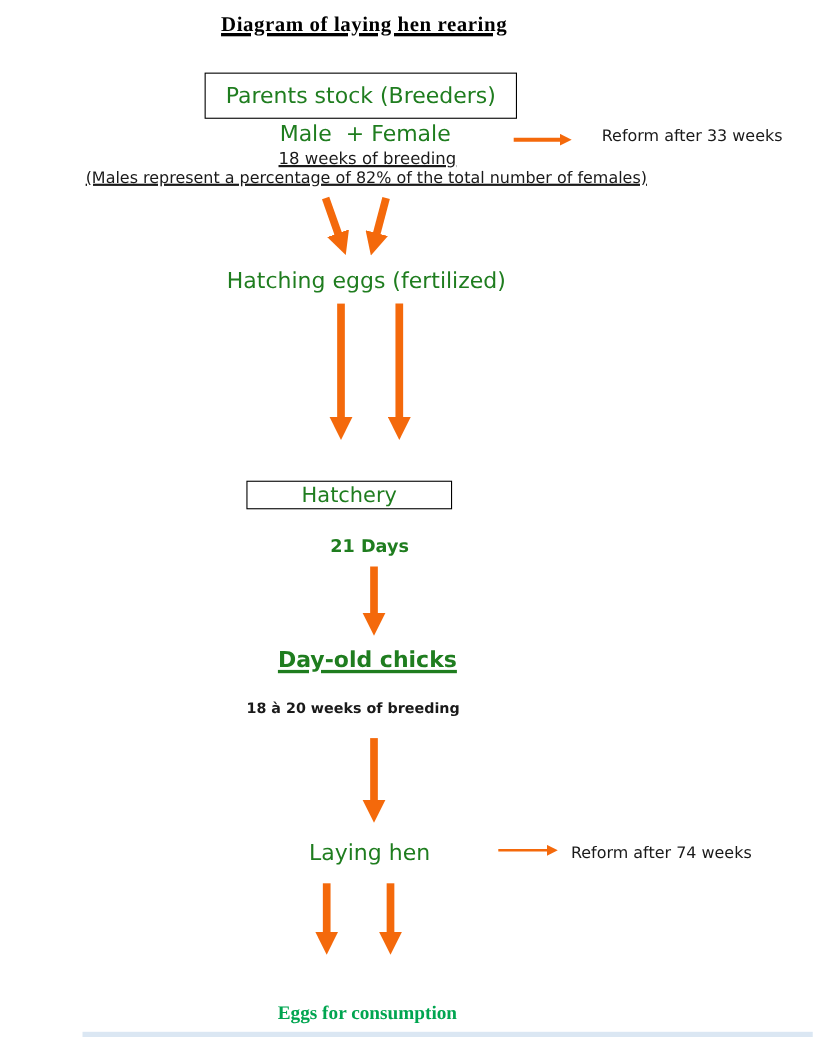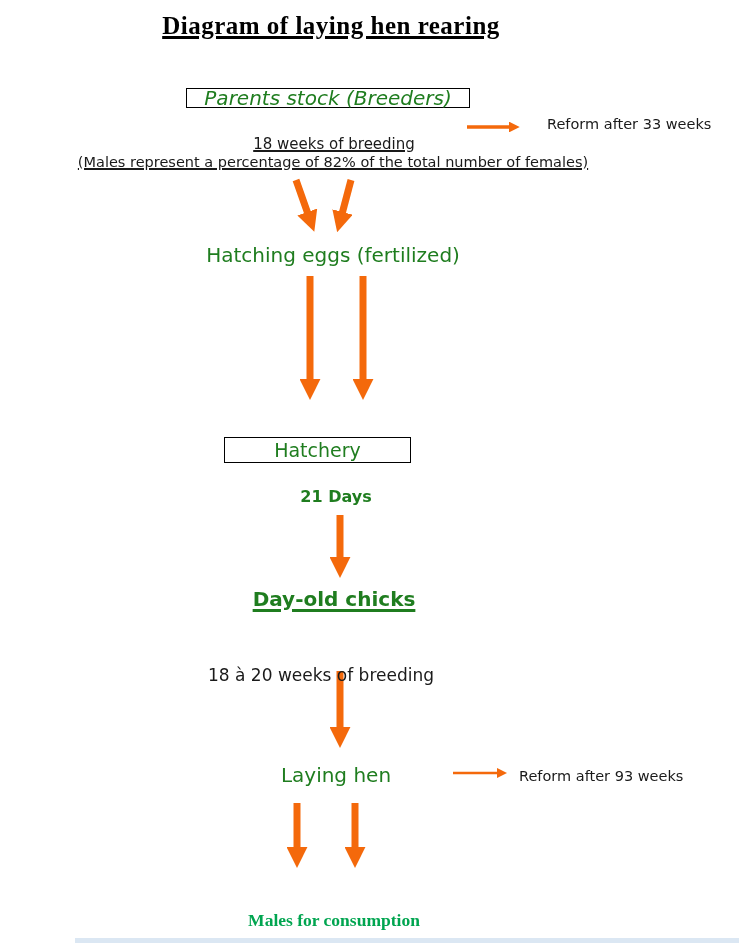--- a/index.html
+++ b/index.html
@@ -17,21 +17,21 @@
     background: #ffffff;
     overflow: hidden;
     font-family: "DejaVu Sans", "Liberation Sans", sans-serif;
   }
   .abs { position: absolute; white-space: nowrap; }
   .centered { transform: translateX(-50%); }
 
   .title {
     font-family: "Liberation Serif", "DejaVu Serif", serif;
     font-weight: bold;
-    font-size: 25px;
+    font-size: 19px;
     color: #000000;
     text-decoration: underline;
     text-decoration-thickness: 2.5px;
     letter-spacing: 0.5px;
   }
 
   .node-box {
     position: absolute;
     border: 1.6px solid #000000;
     display: flex;
@@ -74,23 +74,22 @@
     color: var(--green);
     font-size: 20px;
     font-weight: 600;
     text-decoration: underline;
     text-decoration-thickness: 3px;
     text-decoration-color: var(--green);
     text-underline-offset: 3px;
   }
   .black-bold-md {
     color: var(--ink);
-    font-size: 17px;
-    font-weight: normal;
-    margin-top: 28px;
+    font-size: 13px;
+    font-weight: bold;
   }
   .note-text {
     color: var(--ink);
     font-size: 14.5px;
     font-weight: 500;
   }
   .eggs-text {
     font-family: "Liberation Serif", "DejaVu Serif", serif;
     font-weight: bold;
     font-size: 17.5px;
@@ -137,24 +136,25 @@
     <line x1="340" y1="671" x2="340" y2="729" stroke="#f4690b" stroke-width="7" marker-end="url(#ah)"></line>
 
     <line x1="453" y1="773" x2="498" y2="773" stroke="#f4690b" stroke-width="2.4" marker-end="url(#ah2)"></line>
 
     <line x1="297" y1="803" x2="297" y2="849" stroke="#f4690b" stroke-width="7" marker-end="url(#ah)"></line>
     <line x1="355" y1="803" x2="355" y2="849" stroke="#f4690b" stroke-width="7" marker-end="url(#ah)"></line>
   </svg>
 
   <div class="abs centered title" style="left:331px; top:12px;">Diagram of laying hen rearing</div>
 
-  <div class="node-box" style="left:186px; top:88px; width:284px; height:20px;font-style:italic;">
+  <div class="node-box" style="left:186px; top:66px; width:284px; height:42px;">
     <span class="green-lg">Parents stock (Breeders)</span>
   </div>
 
+  <div class="abs centered green-lg male-female" style="left:332px; top:109px;">Male  + Female</div>
 
   <div class="abs note-text" style="left:547px; top:116px;">Reform after 33 weeks</div>
 
   <div class="abs centered black-underline-md" style="left:334px; top:135px;">18 weeks of breeding</div>
 
   <div class="abs centered black-underline-sm" style="left:333px; top:154px;">(Males represent a percentage of 82% of the total number of females)</div>
 
   <div class="abs centered green-lg" style="left:333px; top:243px;">Hatching eggs (fertilized)</div>
 
   <div class="node-box" style="left:224px; top:437px; width:187px; height:26px;">
@@ -162,18 +162,18 @@
   </div>
 
   <div class="abs centered green-bold-sm" style="left:336px; top:487px;">21 Days</div>
 
   <div class="abs centered green-underline-lg" style="left:334px; top:587px;">Day-old chicks</div>
 
   <div class="abs centered black-bold-md" style="left:321px; top:637px;">18 à 20 weeks of breeding</div>
 
   <div class="abs centered green-lg" style="left:336px; top:763px;">Laying hen</div>
 
-  <div class="abs note-text" style="left:519px; top:768px;">Reform after 93 weeks</div>
+  <div class="abs note-text" style="left:519px; top:768px;">Reform after 74 weeks</div>
 
-  <div class="abs centered eggs-text" style="left:334px; top:910px;">Males for consumption</div>
+  <div class="abs centered eggs-text" style="left:334px; top:910px;">Eggs for consumption</div>
 
   <div class="edge-strip"></div>
 </div>
 
 </body></html>

